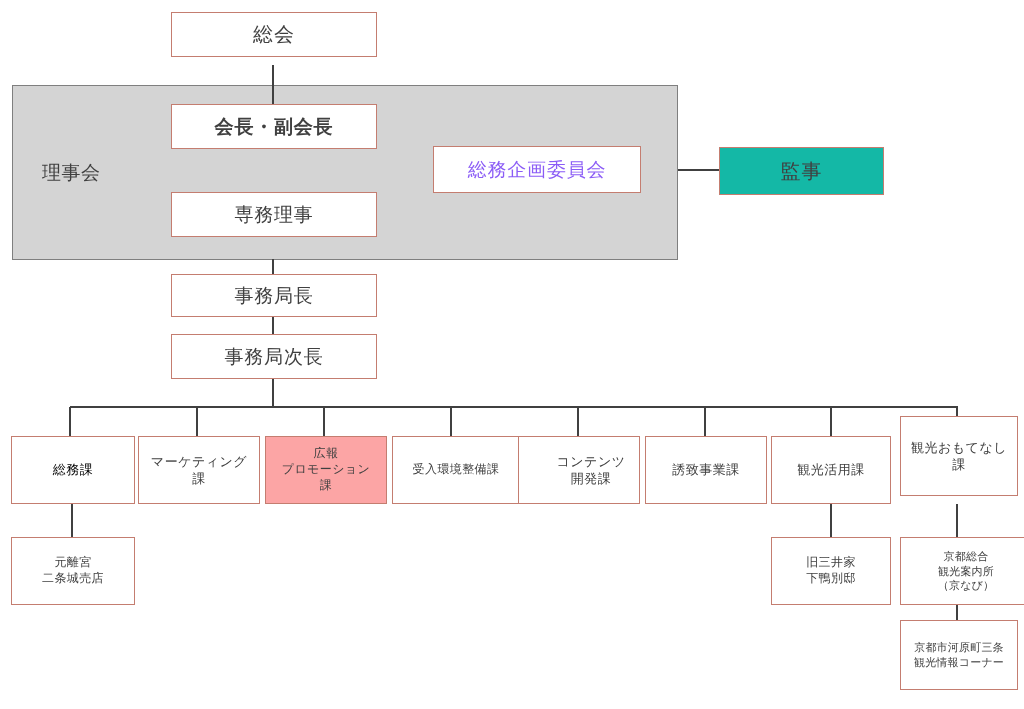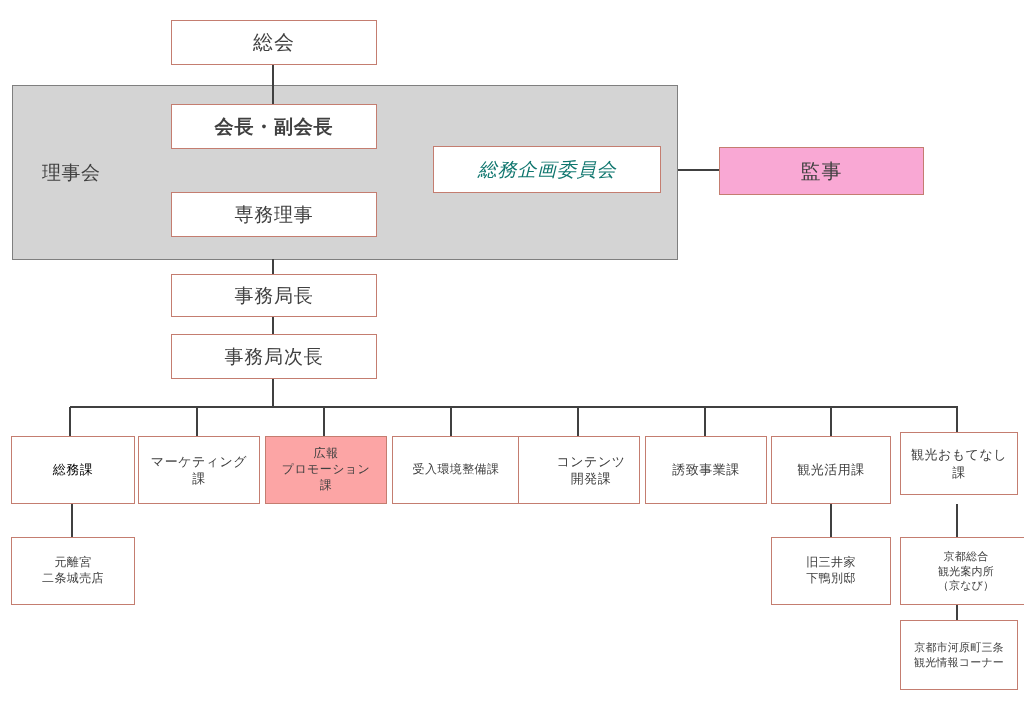--- a/index.html
+++ b/index.html
@@ -91,33 +91,33 @@
       <div class="conn v" style="background: rgb(64, 64, 64); left: 704px; top: 407px; height: 30px;"></div>
       <div class="conn v" style="background: rgb(64, 64, 64); left: 830px; top: 407px; height: 30px;"></div>
       <div class="conn v" style="background: rgb(64, 64, 64); left: 956px; top: 407px; height: 30px;"></div>
       <div class="conn v" style="background: rgb(64, 64, 64); left: 71px; top: 504px; height: 34px;"></div>
       <div class="conn v" style="background: rgb(64, 64, 64); left: 830px; top: 504px; height: 34px;"></div>
       <div class="conn v" style="background: rgb(64, 64, 64); left: 956px; top: 504px; height: 34px;"></div>
       <div class="conn v" style="background: rgb(64, 64, 64); left: 956px; top: 605px; height: 16px;"></div>
     </div>
 
   <div id="node-layer">
-      <div class="node t-xl" style="left: 171px; top: 20px; width: 206px; height: 45px; border-color: rgb(196, 125, 112); background: rgb(255, 255, 255); color: rgb(64, 64, 64);">
+      <div class="node t-xl" style="left: 171px; top: 12px; width: 206px; height: 45px; border-color: rgb(196, 125, 112); background: rgb(255, 255, 255); color: rgb(64, 64, 64);">
         <span class="node-label">総会</span>
       </div>
       <div class="node t-lg on-board" style="left: 171px; top: 104px; width: 206px; height: 45px; border-color: rgb(196, 125, 112); background: rgb(255, 255, 255); color: rgb(64, 64, 64); font-weight: bold;">
         <span class="node-label">会長・副会長</span>
       </div>
       <div class="node t-lg on-board" style="left: 171px; top: 192px; width: 206px; height: 45px; border-color: rgb(196, 125, 112); background: rgb(255, 255, 255); color: rgb(64, 64, 64);">
         <span class="node-label">専務理事</span>
       </div>
-      <div class="node t-lg on-board" style="left: 433px; top: 146px; width: 228px; height: 47px; border-color: rgb(196, 125, 112); background: rgb(255, 255, 255); color: #0f766e; font-style: italic;">
+      <div class="node t-lg on-board" style="left: 433px; top: 146px; width: 208px; height: 47px; border-color: rgb(196, 125, 112); background: rgb(255, 255, 255); color: #8b5cf6;">
         <span class="node-label">総務企画委員会</span>
       </div>
-      <div class="node t-xl" style="left: 719px; top: 147px; width: 205px; height: 48px; border-color: rgb(196, 125, 112); background: #f9a8d4; color: rgb(64, 64, 64);">
+      <div class="node t-xl" style="left: 719px; top: 147px; width: 165px; height: 48px; border-color: rgb(196, 125, 112); background: #14b8a6; color: rgb(64, 64, 64);">
         <span class="node-label">監事</span>
       </div>
       <div class="node t-lg" style="left: 171px; top: 274px; width: 206px; height: 43px; border-color: rgb(196, 125, 112); background: rgb(255, 255, 255); color: rgb(64, 64, 64);">
         <span class="node-label">事務局長</span>
       </div>
       <div class="node t-lg" style="left: 171px; top: 334px; width: 206px; height: 45px; border-color: rgb(196, 125, 112); background: rgb(255, 255, 255); color: rgb(64, 64, 64);">
         <span class="node-label">事務局次長</span>
       </div>
       <div class="node t-md" style="left: 11px; top: 436px; width: 124px; height: 68px; border-color: rgb(196, 125, 112); background: rgb(255, 255, 255); color: #000000;">
         <span class="node-label">総務課</span>
@@ -137,21 +137,21 @@
       <div class="node t-md" style="left: 518px; top: 436px; width: 122px; height: 68px; border-color: rgb(196, 125, 112); background: rgb(255, 255, 255); color: rgb(64, 64, 64); padding-left: 28px;">
         <span class="node-label">コンテンツ
 開発課</span>
       </div>
       <div class="node t-md" style="left: 645px; top: 436px; width: 122px; height: 68px; border-color: rgb(196, 125, 112); background: rgb(255, 255, 255); color: rgb(64, 64, 64);">
         <span class="node-label">誘致事業課</span>
       </div>
       <div class="node t-md" style="left: 771px; top: 436px; width: 120px; height: 68px; border-color: rgb(196, 125, 112); background: rgb(255, 255, 255); color: rgb(64, 64, 64);">
         <span class="node-label">観光活用課</span>
       </div>
-      <div class="node t-md" style="left: 900px; top: 432px; width: 118px; height: 63px; border-color: rgb(196, 125, 112); background: rgb(255, 255, 255); color: rgb(64, 64, 64);">
+      <div class="node t-md" style="left: 900px; top: 416px; width: 118px; height: 80px; border-color: rgb(196, 125, 112); background: rgb(255, 255, 255); color: rgb(64, 64, 64);">
         <span class="node-label">観光おもてなし
 課</span>
       </div>
       <div class="node t-sm" style="left: 11px; top: 537px; width: 124px; height: 68px; border-color: rgb(196, 125, 112); background: rgb(255, 255, 255); color: rgb(64, 64, 64);">
         <span class="node-label">元離宮
 二条城売店</span>
       </div>
       <div class="node t-sm" style="left: 771px; top: 537px; width: 120px; height: 68px; border-color: rgb(196, 125, 112); background: rgb(255, 255, 255); color: rgb(64, 64, 64);">
         <span class="node-label">旧三井家
 下鴨別邸</span>

